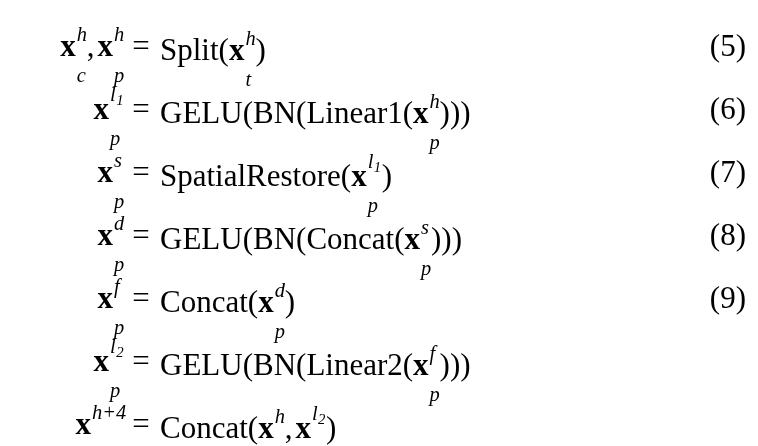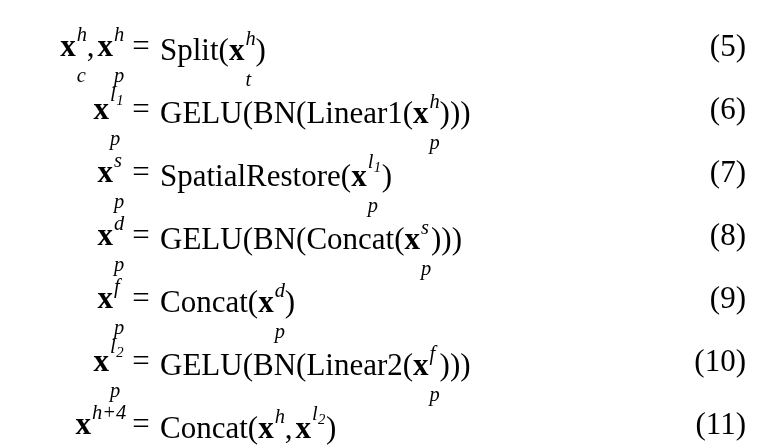--- a/index.html
+++ b/index.html
@@ -176,27 +176,25 @@
   </div>
 
   <div class="eq-row" style="top:329px;">
     <div class="eq-lhs">
       <span class="vx">x</span><span class="scripts"><span class="sup"><span>l</span><span class="subsub">2</span></span><span class="sub">p</span></span><span class="sgap-l"></span>
     </div>
     <div class="eq-rel">=</div>
     <div class="eq-rhs">
       <span class="op">GELU</span><span class="op">(</span><span class="op">BN</span><span class="op">(</span><span class="op">Linear2</span><span class="op">(</span><span class="vx">x</span><span class="scripts"><span class="sup">f</span><span class="sub">p</span></span><span class="sgap-s"></span><span class="op">)</span><span class="op">)</span><span class="op">)</span>
     </div>
-    <div class="eq-num">(10)</div>
   </div>
 
   <div class="eq-row" style="top:392px;">
     <div class="eq-lhs">
       <span class="vx">x</span><span class="scripts"><span class="sup">h+4</span><span class="sub">t</span></span><span class="sgap-xl"></span>
     </div>
     <div class="eq-rel">=</div>
     <div class="eq-rhs">
       <span class="op">Concat</span><span class="op">(</span><span class="vx">x</span><span class="scripts"><span class="sup">h</span><span class="sub">c</span></span><span class="sgap-s"></span><span class="comma">,</span><span class="vx">x</span><span class="scripts"><span class="sup"><span>l</span><span class="subsub">2</span></span><span class="sub">p</span></span><span class="sgap-l"></span><span class="op">)</span>
     </div>
-    <div class="eq-num">(11)</div>
   </div>
 
 </div>
 
 </body></html>

